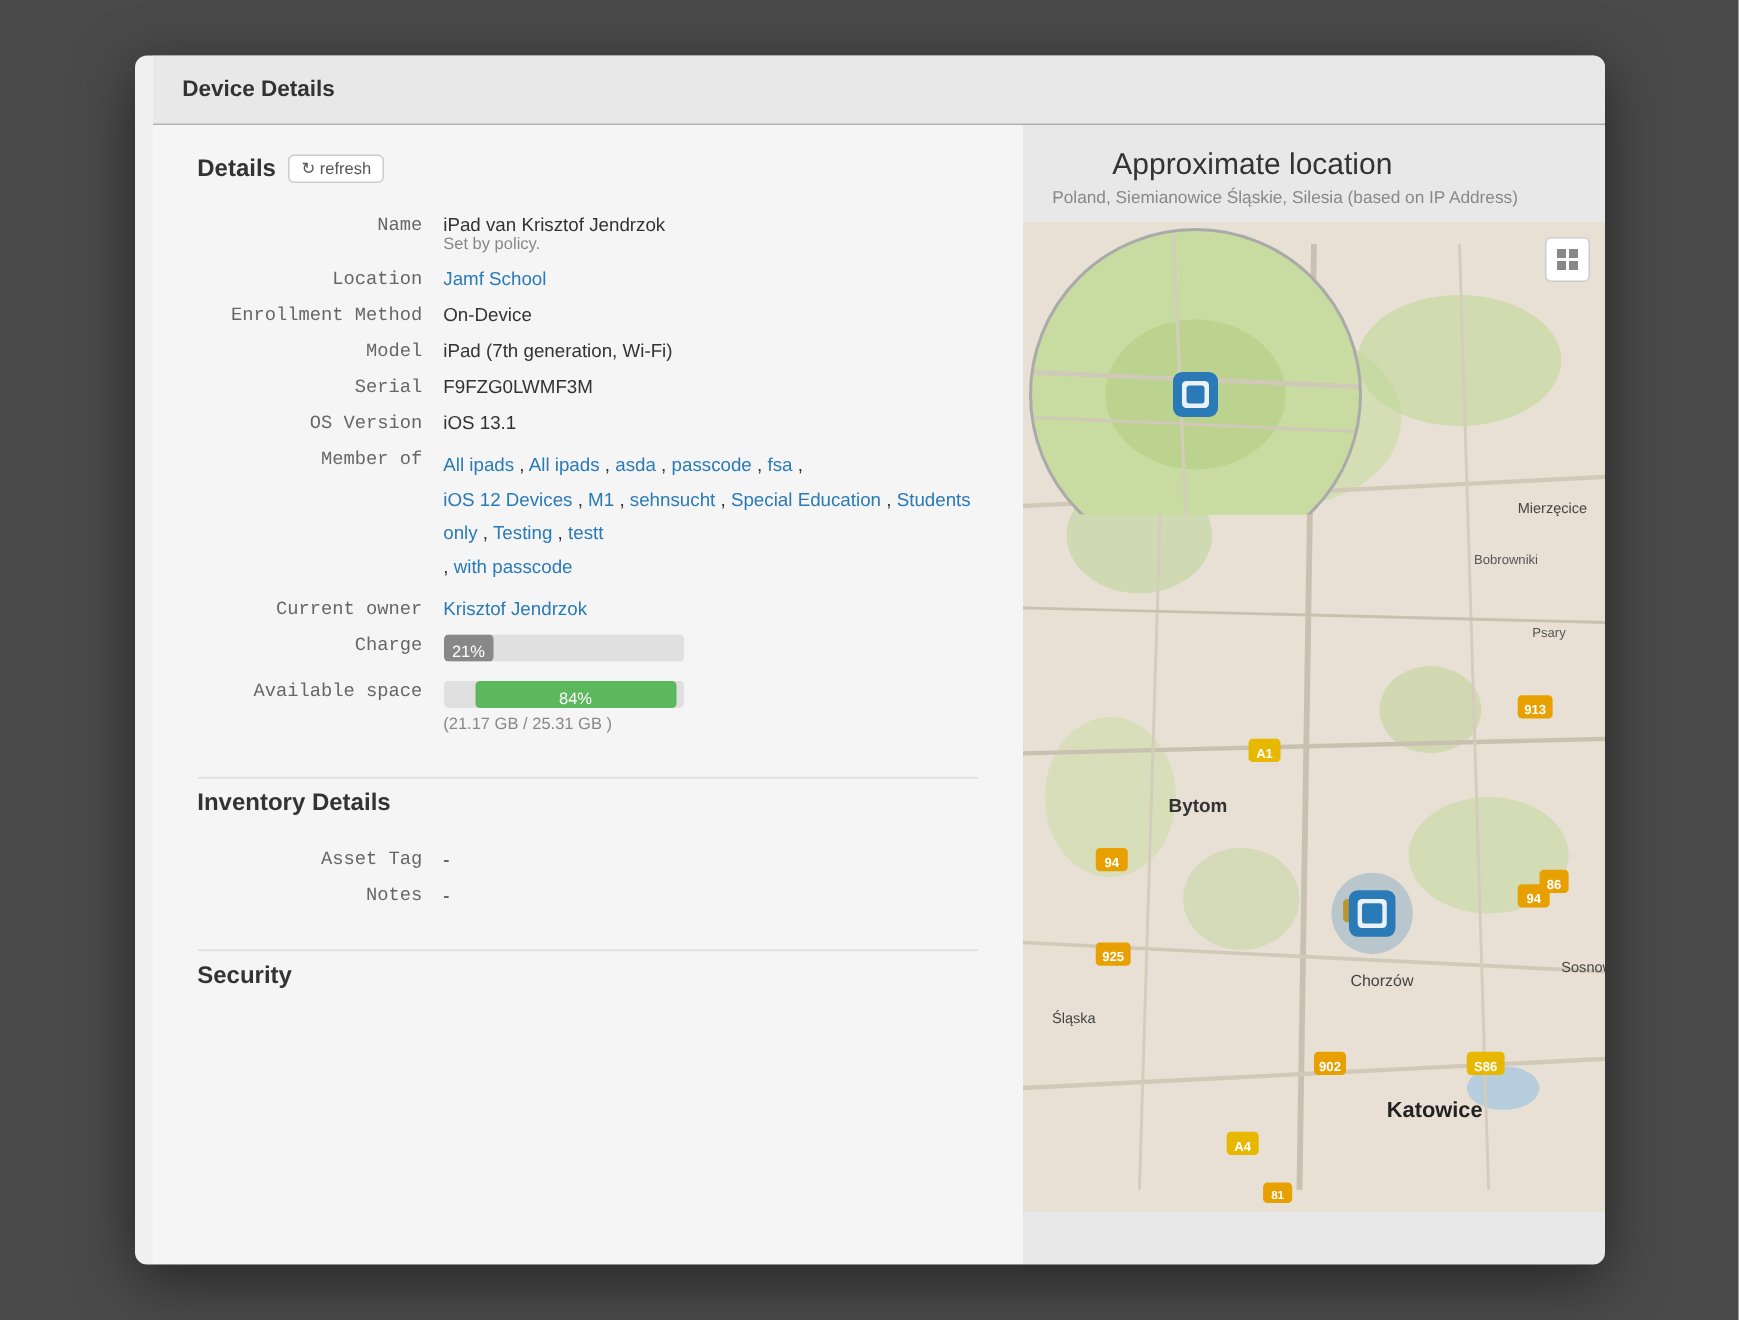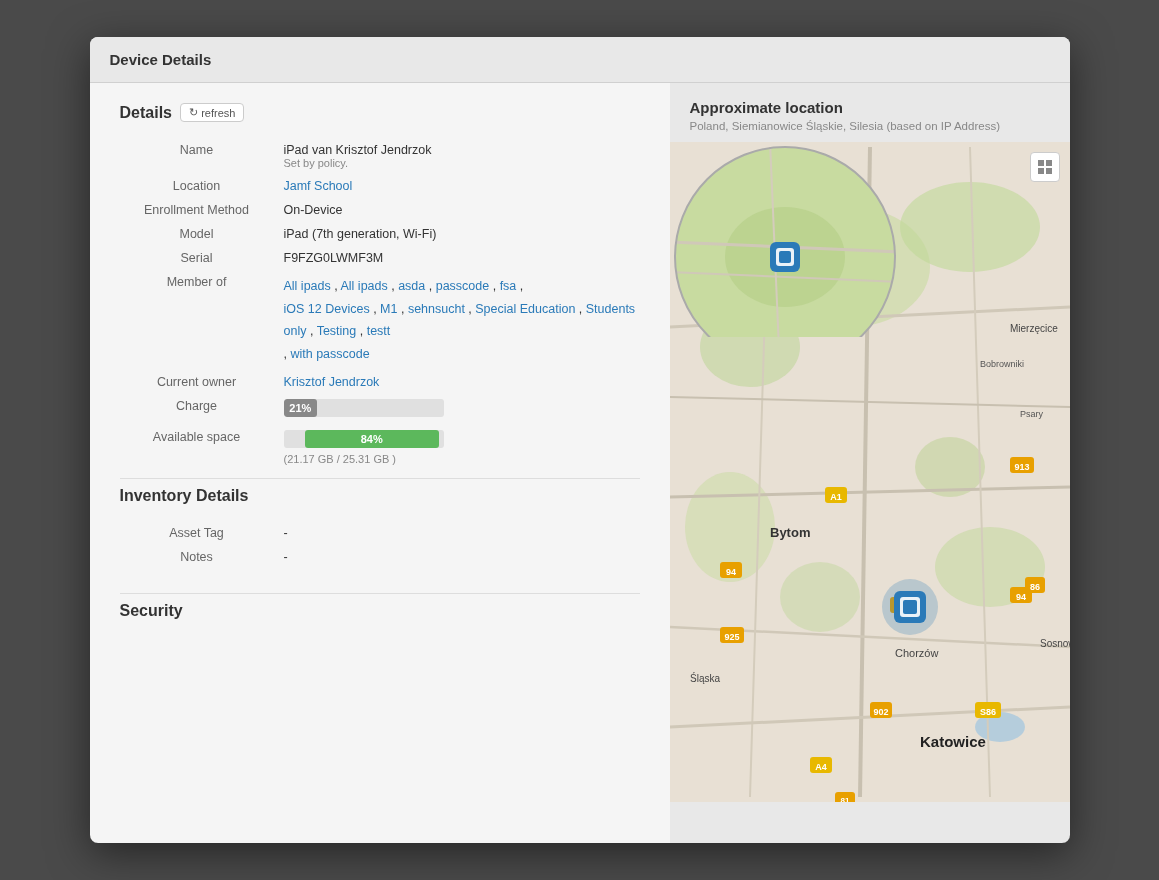--- a/index.html
+++ b/index.html
@@ -12,20 +12,21 @@
       align-items: center;
       min-height: 100vh;
       padding: 20px;
     }
     .window {
       background: #f0f0f0;
       border-radius: 8px;
       box-shadow: 0 10px 40px rgba(0,0,0,0.5);
       width: 980px;
       overflow: hidden;
+      padding-left: 12px;
     }
     .window-header {
       background: #e8e8e8;
       border-bottom: 1px solid #d0d0d0;
       padding: 14px 20px;
       font-size: 15px;
       font-weight: 600;
       color: #333;
     }
     .window-body {
@@ -67,25 +68,26 @@
     }
     .detail-table {
       width: 100%;
       border-collapse: collapse;
     }
     .detail-table tr td {
       padding: 5px 4px;
       vertical-align: top;
     }
     .detail-table tr td:first-child {
-      text-align: center;
+      text-align: right;
       color: #666;
       width: 160px;
       padding-right: 10px;
       font-size: 12.5px;
+      font-family: Liberation Mono, monospace;
     }
     .detail-table tr td:last-child {
       color: #333;
       font-size: 12.5px;
     }
     .link-blue { color: #2a7ab8; text-decoration: none; }
     .sub-text { color: #888; font-size: 11px; }
     .checkmark { color: #2ecc71; font-size: 16px; }
     .cross-mark { color: #e74c3c; font-size: 16px; }
     .member-links { line-height: 1.8; }
@@ -94,42 +96,43 @@
       height: 18px;
       background: #e0e0e0;
       border-radius: 3px;
       overflow: hidden;
       display: inline-block;
     }
     .progress-bar-fill {
       height: 100%;
       border-radius: 3px;
       display: flex;
-      align-items: center;
+      align-items: flex-end;
       justify-content: center;
       font-size: 11px;
       color: #fff;
-      font-weight: 700;
+      font-weight: 400;
     }
     .progress-charge { background: #888; }
     .progress-space { background: #5cb85c; margin-left: 21px; }
     .space-text { color: #888; font-size: 11px; margin-top: 2px; }
-    .inventory-section { margin-top: 8px; }
+    .inventory-section { margin-top: 24px; }
     .security-section { margin-top: 24px; }
     .divider { border-top: 1px solid #ddd; margin: 8px 0; }
 
     
     .map-section {
       padding: 16px 20px 10px;
     }
     .map-title {
-      font-size: 15px;
-      font-weight: 700;
+      font-size: 20px;
+      font-weight: 400;
       color: #333;
       margin-bottom: 4px;
+      margin-left: 40px;
     }
     .map-subtitle {
       font-size: 11.5px;
       color: #888;
       margin-bottom: 0;
     }
     .map-container {
       width: 100%;
       height: 660px;
       position: relative;
@@ -194,20 +197,24 @@
           <td>Enrollment Method</td>
           <td>On-Device</td>
         </tr>
         <tr>
           <td>Model</td>
           <td>iPad (7th generation, Wi-Fi)</td>
         </tr>
         <tr>
           <td>Serial</td>
           <td>F9FZG0LWMF3M</td>
+        </tr>
+        <tr>
+          <td>OS Version</td>
+          <td>iOS 13.1</td>
         </tr>
         <tr>
           <td>Member of</td>
           <td>
             <div class="member-links">
               <a class="link-blue" href="#">All ipads</a> ,
               <a class="link-blue" href="#">All ipads</a> ,
               <a class="link-blue" href="#">asda</a> ,
               <a class="link-blue" href="#">passcode</a> ,
               <a class="link-blue" href="#">fsa</a> ,<br>

